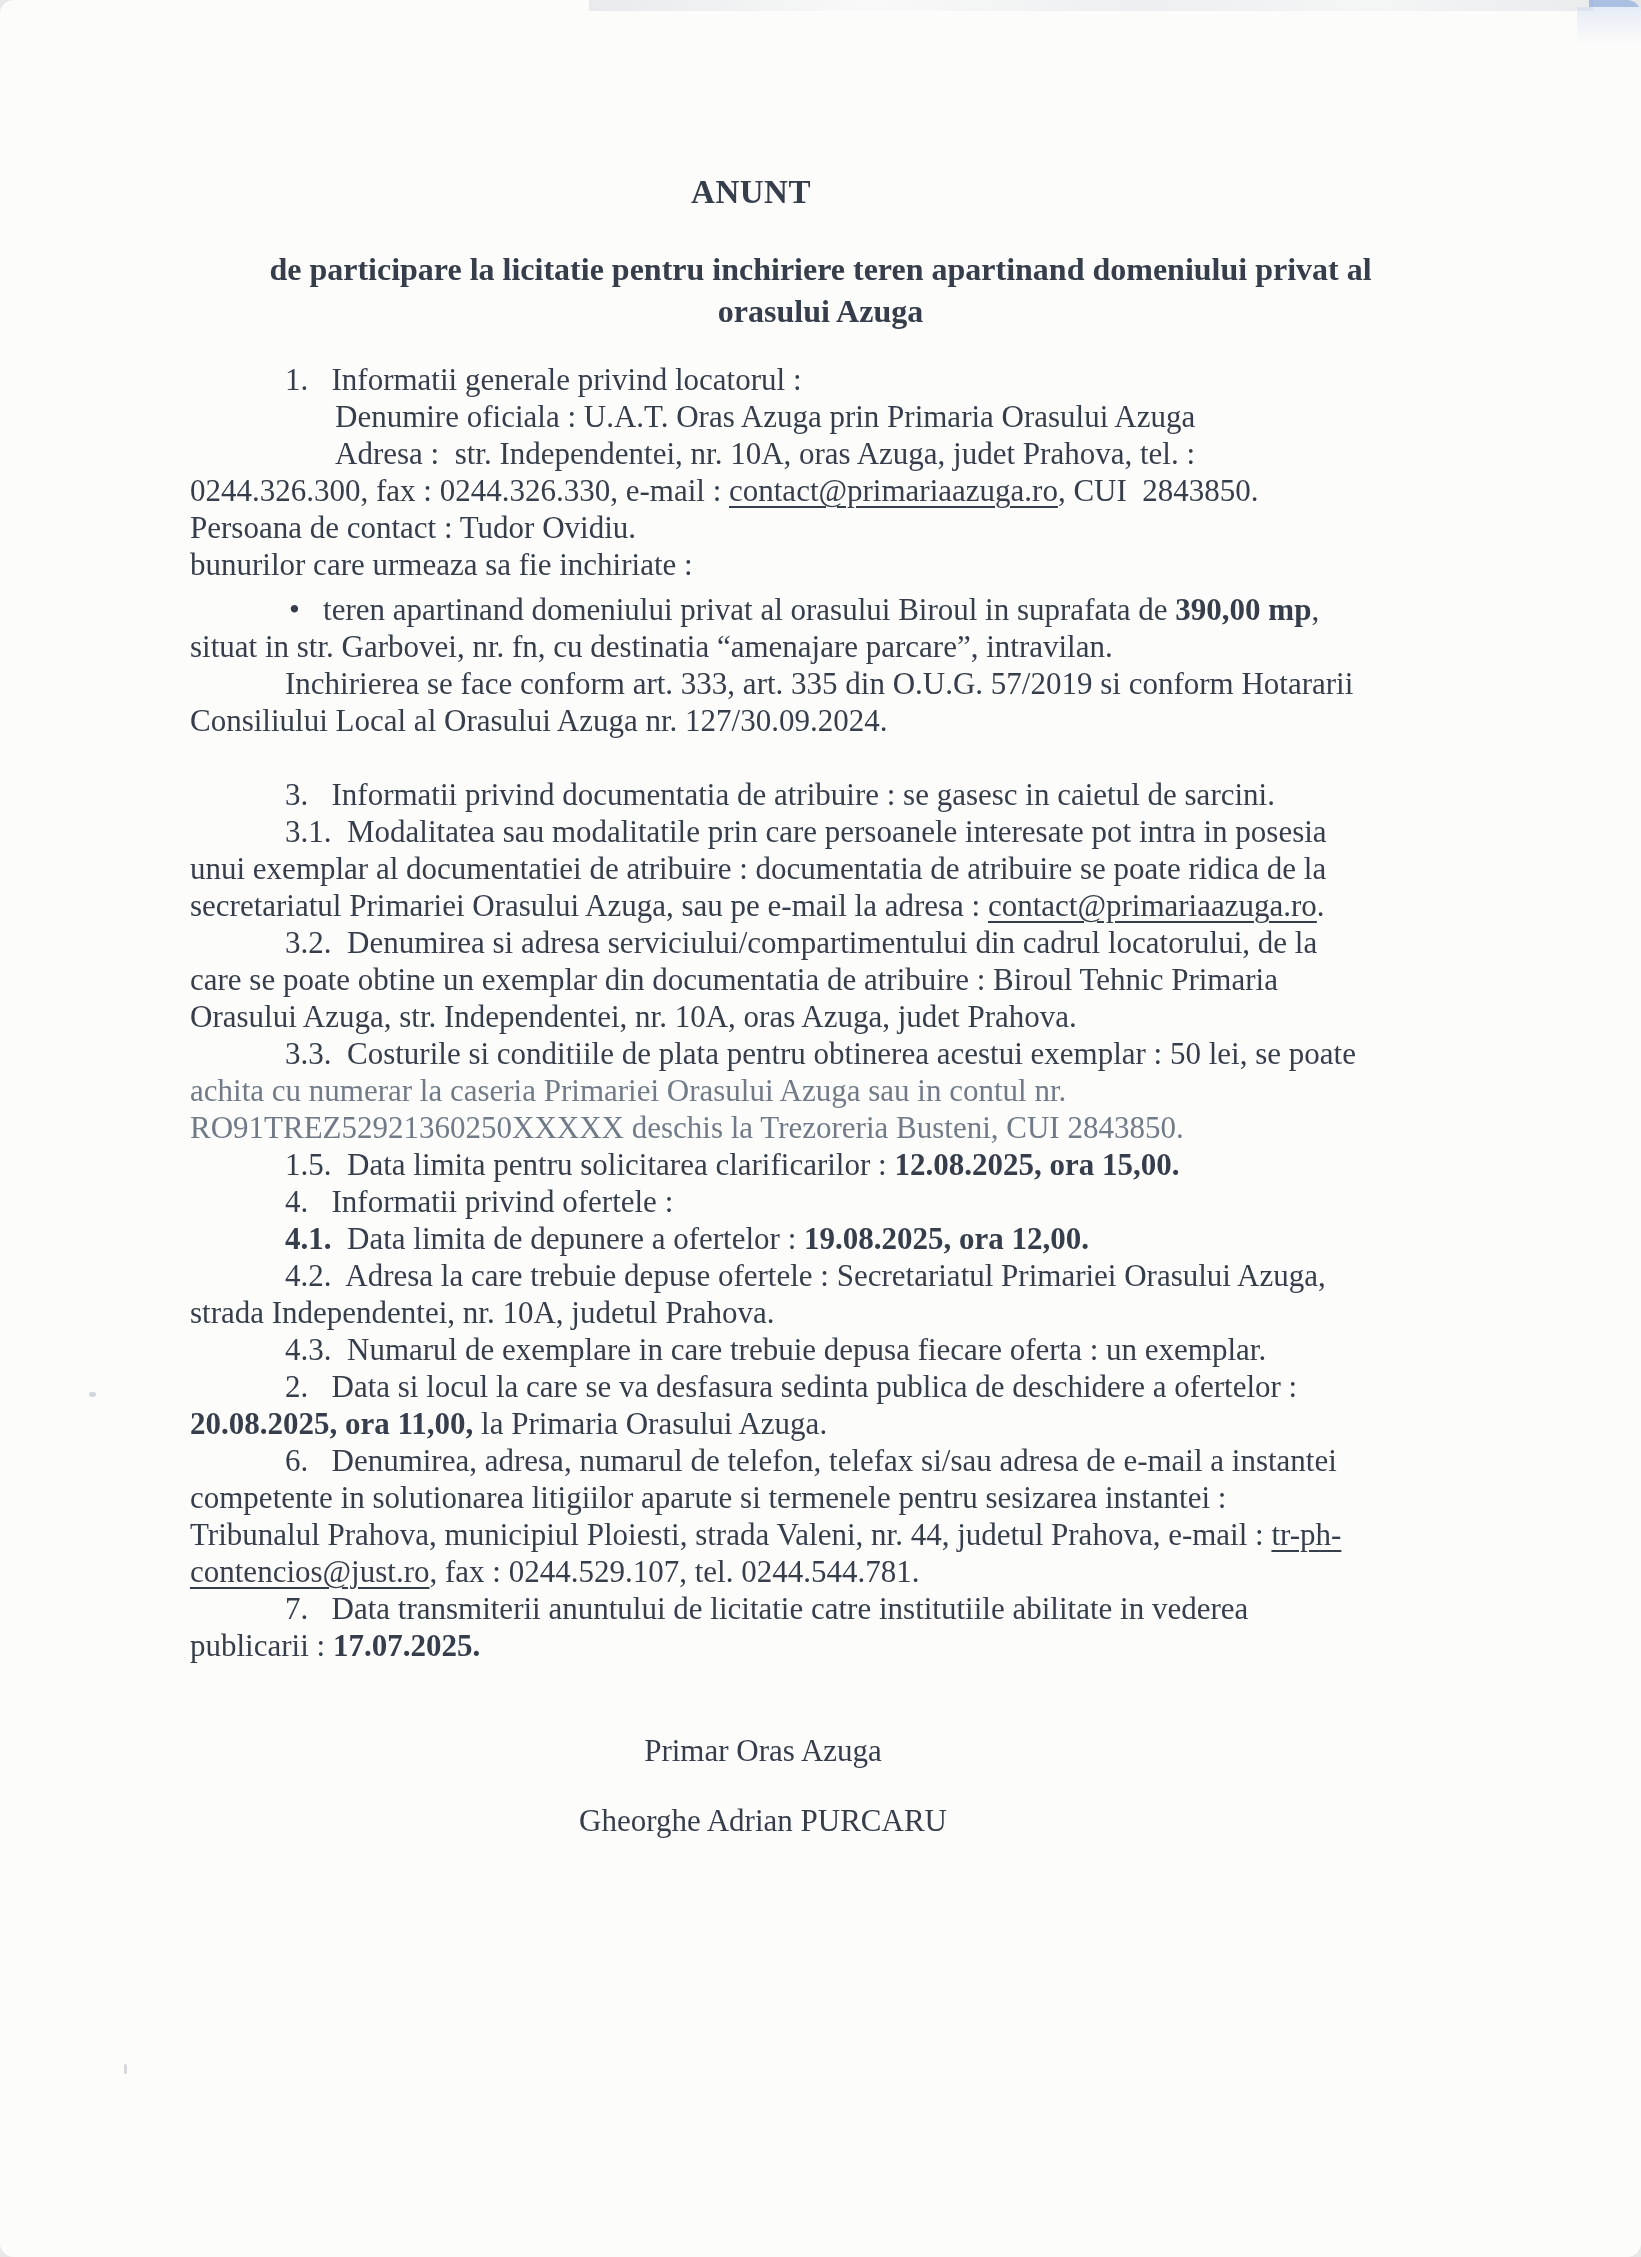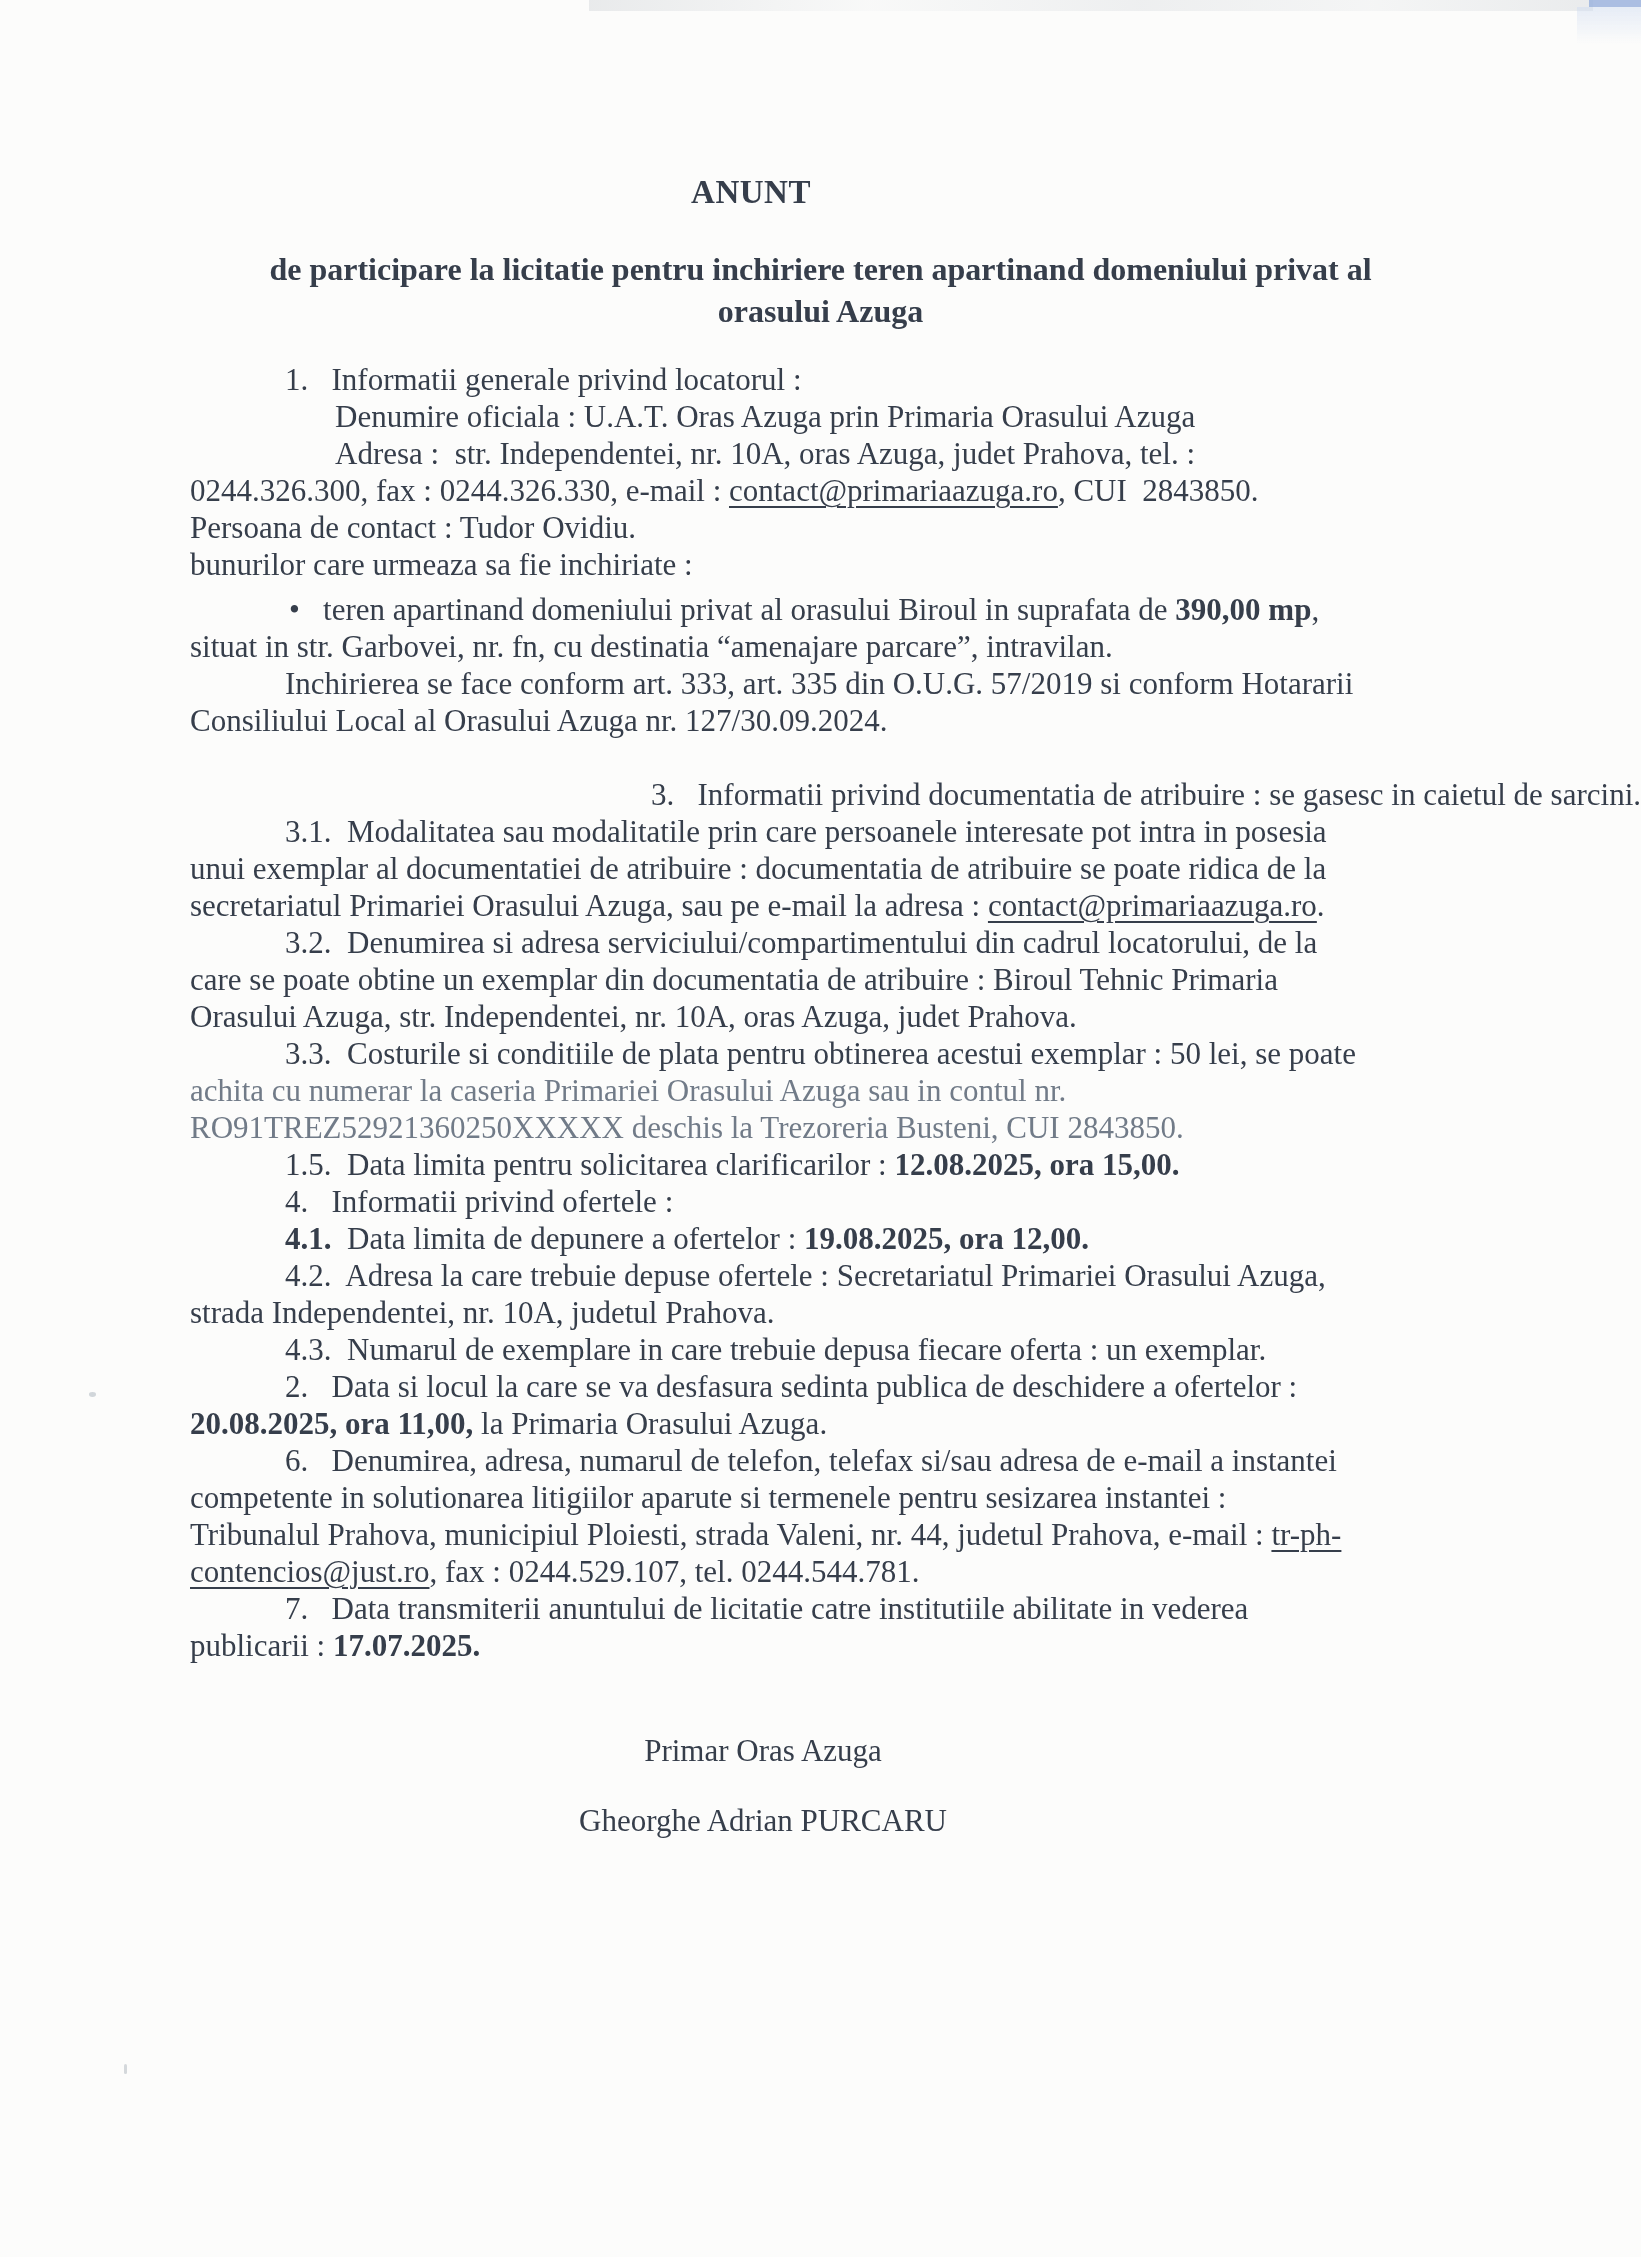--- a/index.html
+++ b/index.html
@@ -4,20 +4,21 @@
 <style>
   html,body { margin:0; padding:0; background:#e8e8e8; }
   .page {
     position:relative;
     width:1641px; height:2257px;
     margin:0 auto;
     background:#fcfcfb;
     overflow:hidden;
     font-family:"Liberation Serif","DejaVu Serif",serif;
     color:#363e4b;
+    border-radius:14px;
   }
   
   .artifact { position:absolute; pointer-events:none; }
   .artifact-top-noise {
     top:0; left:589px; width:1004px; height:10.6px;
     background:linear-gradient(90deg,
       rgba(188,193,199,.30), rgba(222,226,230,.12) 28%,
       rgba(196,201,207,.26) 55%, rgba(210,214,219,.18) 78%,
       rgba(186,192,199,.28));
   }
@@ -81,21 +82,21 @@
       <div class="line ind1"><span>1.   Informatii generale privind locatorul :</span></div>
       <div class="line ind2"><span>Denumire oficiala : U.A.T. Oras Azuga prin Primaria Orasului Azuga</span></div>
       <div class="line ind2"><span>Adresa :  str. Independentei, nr. 10A, oras Azuga, judet Prahova, tel. :</span></div>
       <div class="line ind0"><span>0244.326.300, fax : 0244.326.330, e-mail : </span><span class="uline">contact@primariaazuga.ro</span><span>, CUI  2843850.</span></div>
       <div class="line ind0"><span>Persoana de contact : Tudor Ovidiu.</span></div>
       <div class="line ind0"><span>bunurilor care urmeaza sa fie inchiriate :</span></div>
       <div class="line ind3" style="margin-top: 7.7px;"><span>•   teren apartinand domeniului privat al orasului Biroul in suprafata de </span><span class="bold">390,00 mp</span><span>,</span></div>
       <div class="line ind0"><span>situat in str. Garbovei, nr. fn, cu destinatia “amenajare parcare”, intravilan.</span></div>
       <div class="line ind1"><span>Inchirierea se face conform art. 333, art. 335 din O.U.G. 57/2019 si conform Hotararii</span></div>
       <div class="line ind0"><span>Consiliului Local al Orasului Azuga nr. 127/30.09.2024.</span></div>
-      <div class="line ind1" style="margin-top: 37px; text-align: right;"><span>3.   Informatii privind documentatia de atribuire : se gasesc in caietul de sarcini.</span></div>
+      <div class="line ind1" style="margin-top: 37px;"><span>3.   Informatii privind documentatia de atribuire : se gasesc in caietul de sarcini.</span></div>
       <div class="line ind1"><span>3.1.  Modalitatea sau modalitatile prin care persoanele interesate pot intra in posesia</span></div>
       <div class="line ind0"><span>unui exemplar al documentatiei de atribuire : documentatia de atribuire se poate ridica de la</span></div>
       <div class="line ind0"><span>secretariatul Primariei Orasului Azuga, sau pe e-mail la adresa : </span><span class="uline">contact@primariaazuga.ro</span><span>.</span></div>
       <div class="line ind1"><span>3.2.  Denumirea si adresa serviciului/compartimentului din cadrul locatorului, de la</span></div>
       <div class="line ind0"><span>care se poate obtine un exemplar din documentatia de atribuire : Biroul Tehnic Primaria</span></div>
       <div class="line ind0"><span>Orasului Azuga, str. Independentei, nr. 10A, oras Azuga, judet Prahova.</span></div>
       <div class="line ind1"><span>3.3.  Costurile si conditiile de plata pentru obtinerea acestui exemplar : 50 lei, se poate</span></div>
       <div class="line ind0 faded"><span>achita cu numerar la caseria Primariei Orasului Azuga sau in contul nr.</span></div>
       <div class="line ind0 faded"><span>RO91TREZ52921360250XXXXX deschis la Trezoreria Busteni, CUI 2843850.</span></div>
       <div class="line ind1"><span>1.5.  Data limita pentru solicitarea clarificarilor : </span><span class="bold">12.08.2025, ora 15,00.</span></div>

